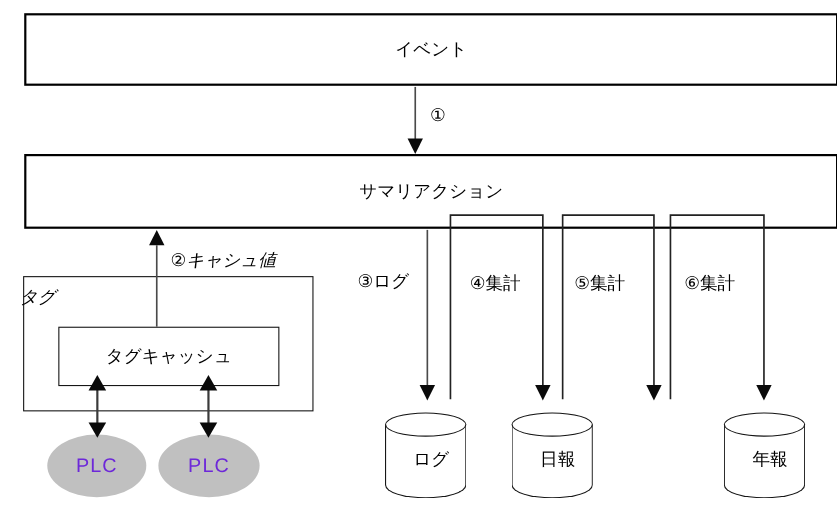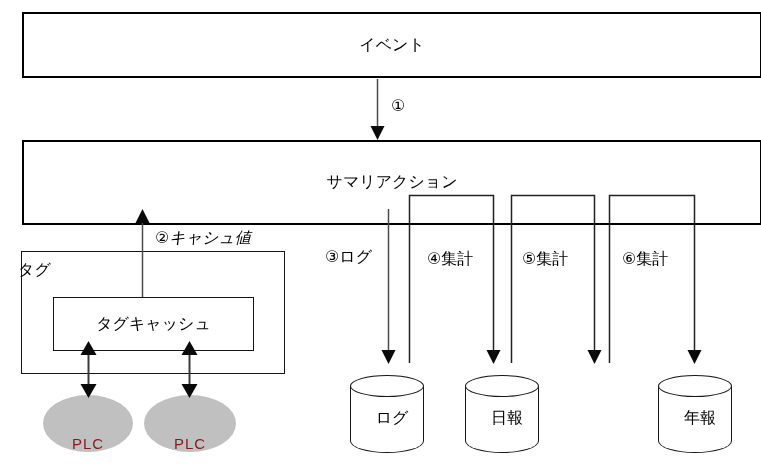--- a/index.html
+++ b/index.html
@@ -5,26 +5,26 @@
   html,body{margin:0;padding:0;background:#ffffff;}
   #canvas{
     position:relative;width:761px;height:465px;background:#ffffff;overflow:hidden;
     font-family:"Liberation Sans","DejaVu Sans",sans-serif;color:#000;
   }
   .box{position:absolute;background:#ffffff;box-sizing:border-box;margin-left:12px;}
   .box.heavy{border:2px solid #000000;}
   .box.light{border:1px solid #161616;}
   .center-text{display:flex;align-items:center;justify-content:center;font-size:16px;}
   .lbl{position:absolute;font-size:16px;line-height:19px;white-space:nowrap;}
-  .corner-lbl{position:absolute;font-size:16px;white-space:nowrap;}
+  .corner-lbl{position:absolute;font-size:16px;white-space:nowrap;font-style:italic;}
   
   .plc{
     position:absolute;border-radius:50%;background:#c0c0c0;
-    display:flex;align-items:flex-end;justify-content:center;
-    font-size:15px;color:#7f1d1d;letter-spacing:1px;
+    display:flex;align-items:center;justify-content:center;
+    font-size:18px;color:#6d28d9;letter-spacing:1px;
   }
   
   .cyl{position:absolute;top:375px;width:74px;height:78px;}
   .cyl-body{
     position:absolute;left:0;right:0;top:11px;bottom:0;background:#ffffff;
     border:1px solid #161616;border-top:none;box-sizing:border-box;
     border-radius:0 0 37px 37px / 0 0 12px 12px;
   }
   .cyl-top{
     position:absolute;left:0;right:0;top:0;height:22px;background:#ffffff;
@@ -37,21 +37,21 @@
 </style>
 </head>
 <body>
 
 <div id="canvas">
 
   <div class="box heavy center-text" style="left:10px;top:12px;width:740px;height:66px;">
     <span>イベント</span>
   </div>
 
-  <div class="box heavy center-text" style="left:10px;top:140px;width:740px;height:85px;">
+  <div class="box heavy center-text" style="left:10px;top:140px;width:740px;height:68px;">
     <span>サマリアクション</span>
   </div>
 
   <div class="box light" style="left:9px;top:251px;width:264px;height:123px;"></div>
   <div class="corner-lbl" style="left:18px;top:260px;">タグ</div>
 
   <div class="box light center-text" style="left:41px;top:297px;width:201px;height:54px;">
     <span>タグキャッシュ</span>
   </div>
 

